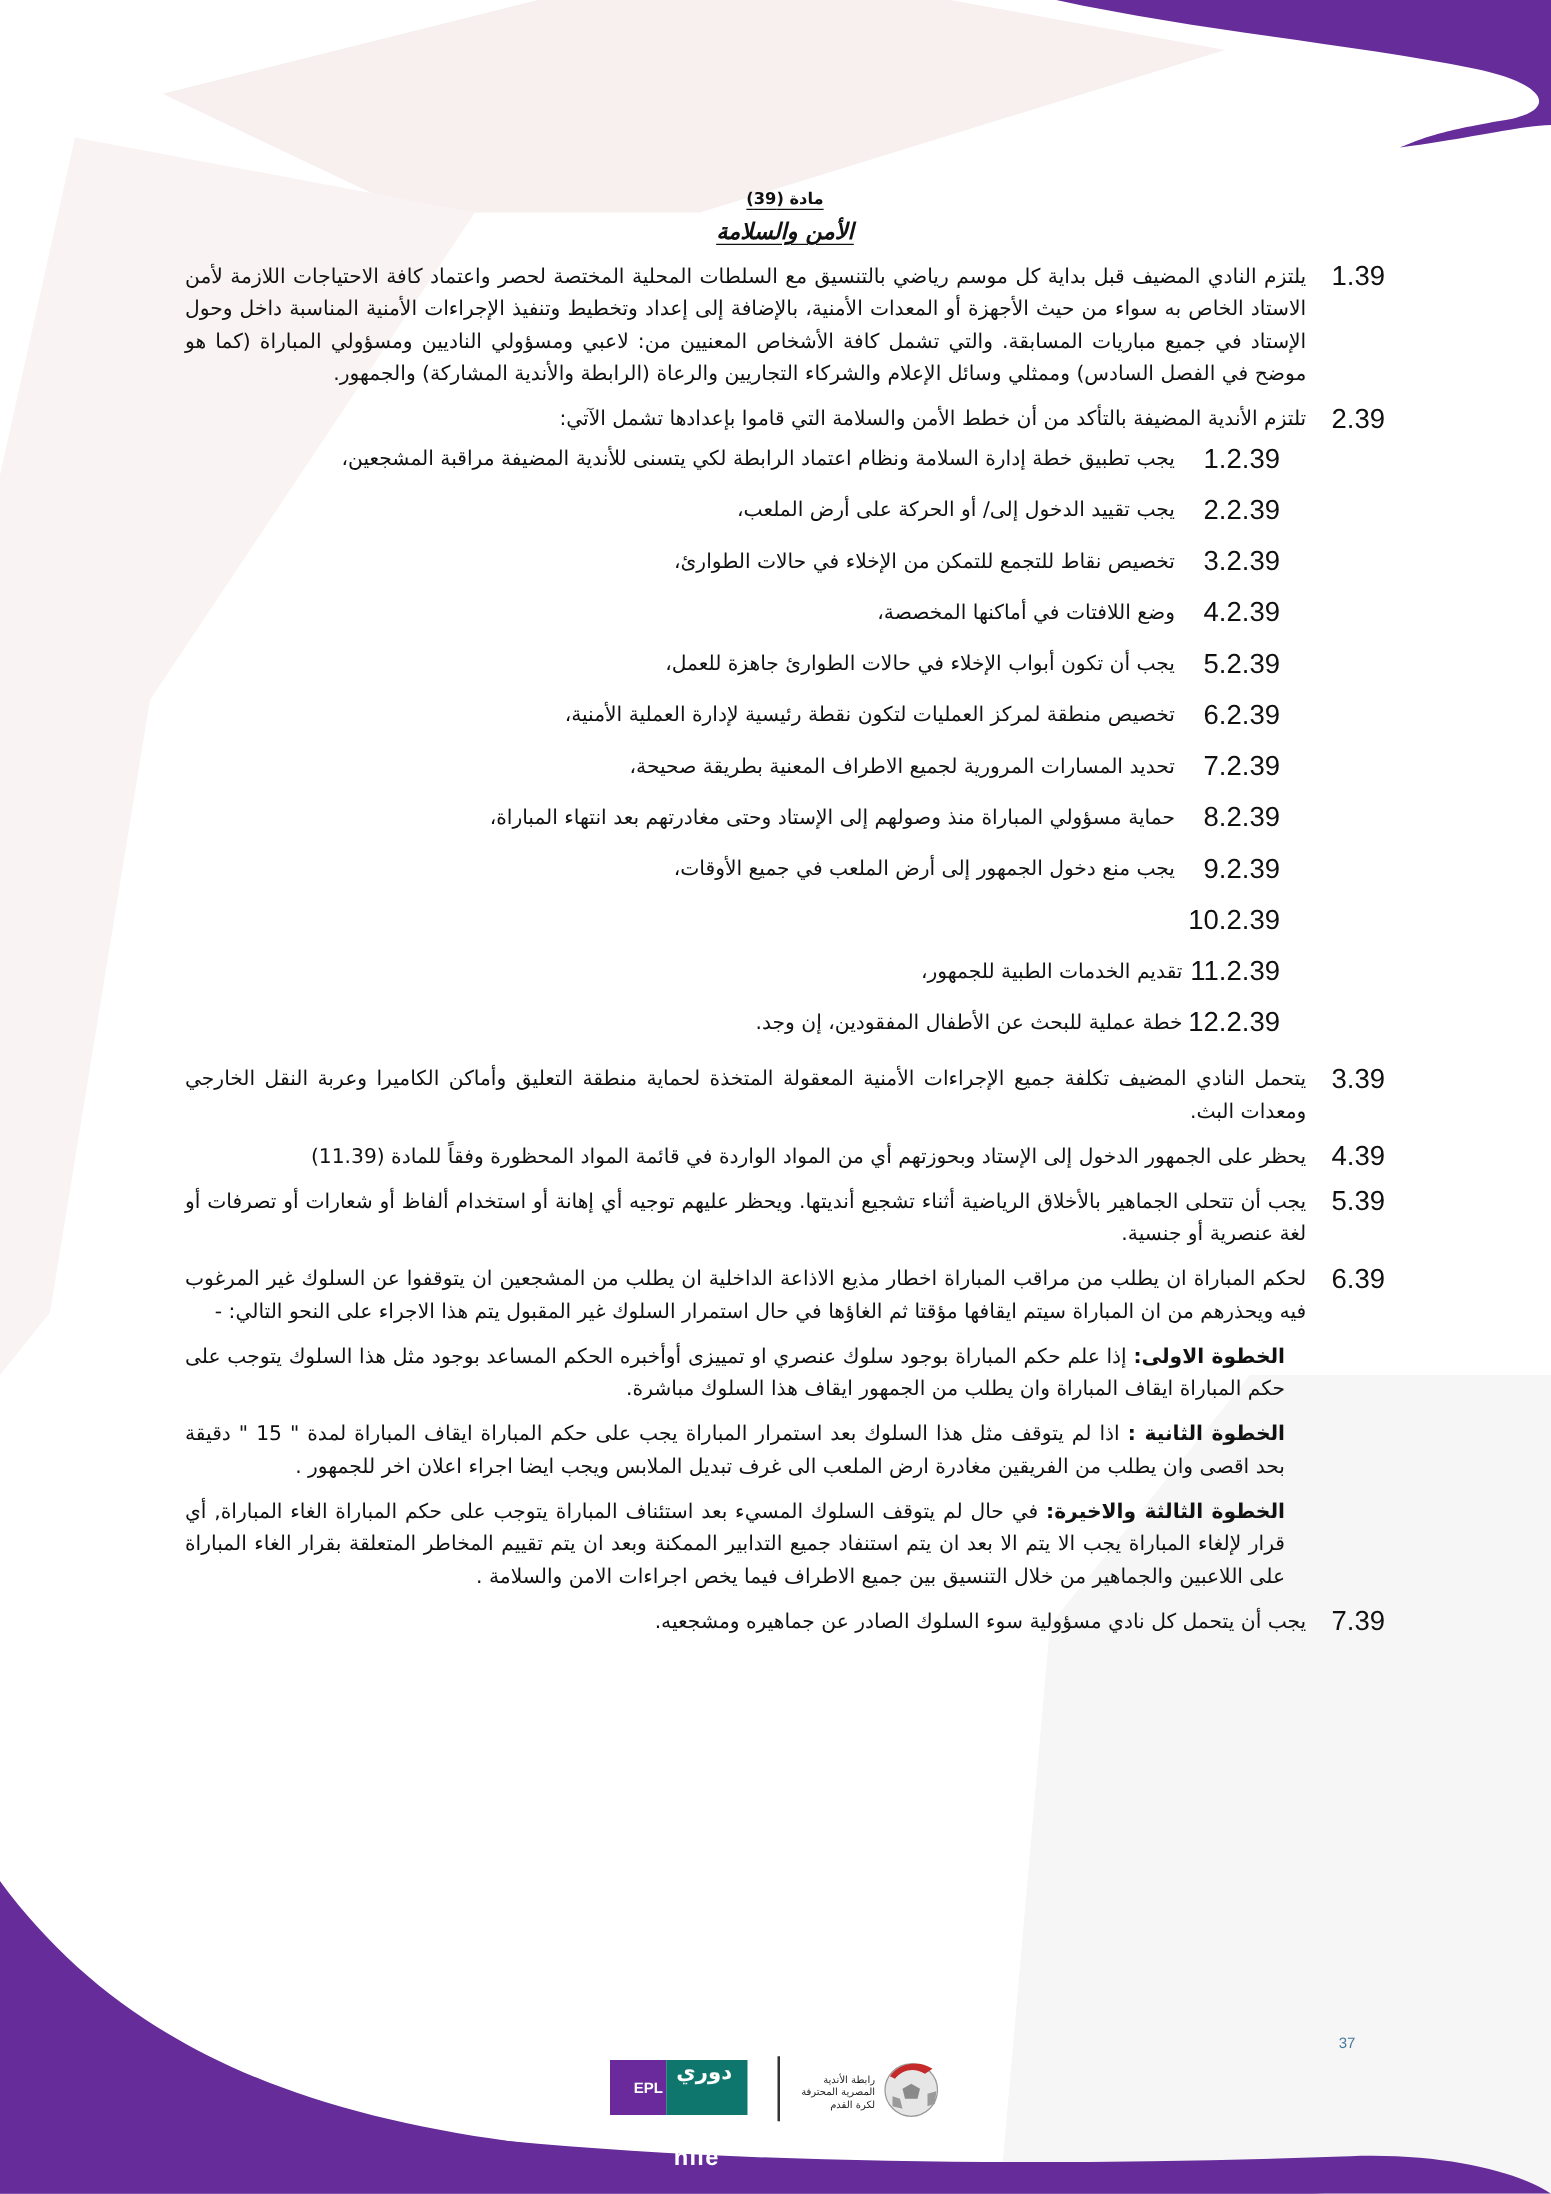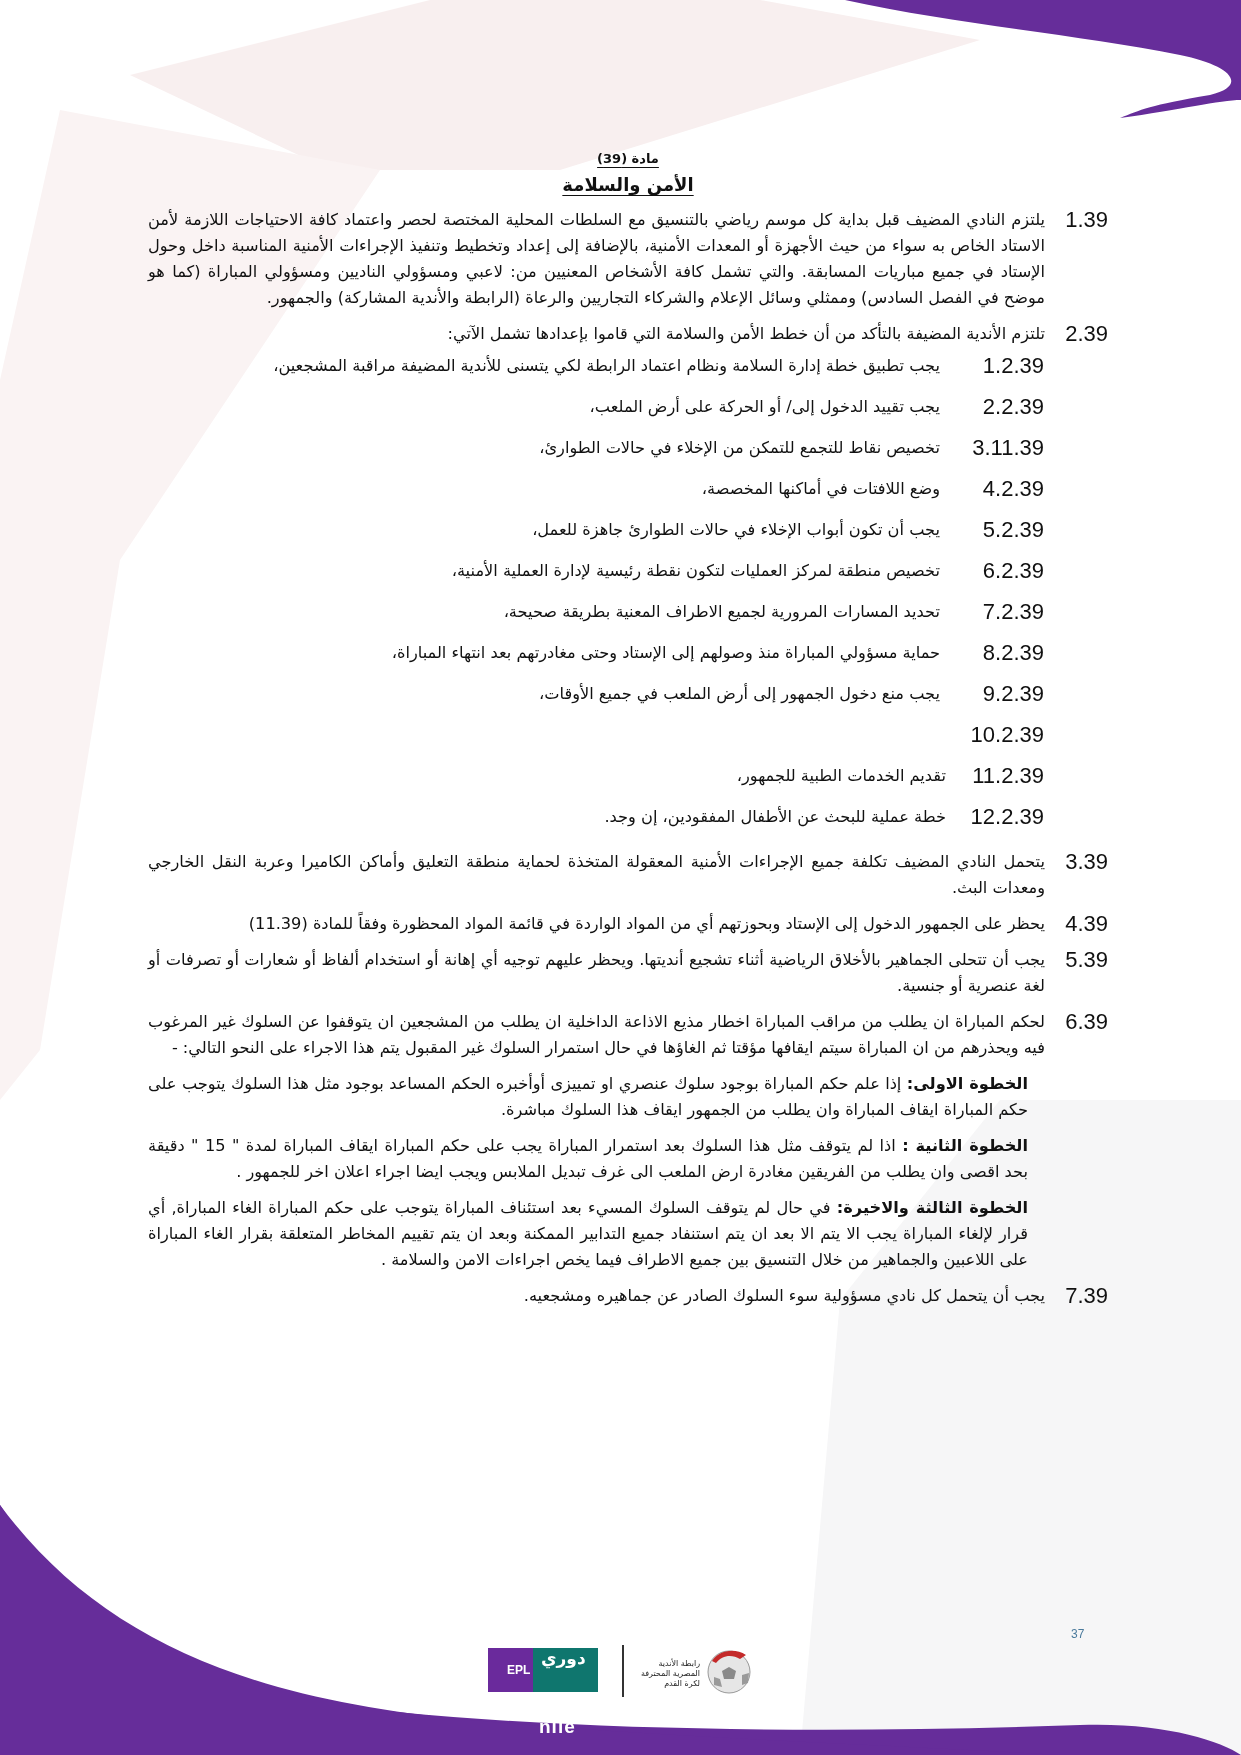--- a/index.html
+++ b/index.html
@@ -11,33 +11,33 @@
   }
   .bg-layer { position: absolute; inset: 0; z-index: 0; }
   .content { position: absolute; left: 148px; top: 148px; width: 960px; z-index: 1; }
   .title-block { text-align: center; direction: rtl; }
   .article-title {
     display: inline-block; font-weight: bold; font-size: 13px;
     text-decoration: underline; text-underline-offset: 4px; margin: 0 0 8px 0;
   }
   .article-subtitle {
     display: block; font-weight: bold; font-size: 18px;
-    text-decoration: underline; text-underline-offset: 4px; margin: 0 0 12px 0;
+    text-decoration: underline; text-underline-offset: 4px; margin: 0 0 12px 0; font-style: italic;
   }
   .clause { position: relative; direction: rtl; margin-bottom: 10px; }
   .clause .num {
     position: absolute; right: 0; top: 0; direction: ltr;
     font-family: "Liberation Sans", sans-serif; font-size: 22px; line-height: 26px;
   }
   .clause .text {
     margin-right: 63px; font-size: 16.2px; line-height: 26px; text-align: justify;
   }
   .sub { position: relative; direction: rtl; height: 41px; }
   .sub .num {
-    position: absolute; right: 64px; top: 4px; direction: ltr;
+    position: absolute; right: 84px; top: 4px; direction: ltr;
     font-family: "Liberation Sans", sans-serif; font-size: 22px; line-height: 26px;
   }
   .sub .text {
     position: absolute; right: 168px; top: 4px; font-size: 16.2px; line-height: 26px; white-space: nowrap;
   }
   .step { direction: rtl; font-size: 16.2px; line-height: 26px; text-align: justify; margin: 0 80px 10px 0; }
   .step .lbl { font-weight: bold; }
   .page-num {
     position: absolute; left: 1071px; top: 1627px; font-size: 12px;
     color: #4a7a9c; font-family: "Liberation Sans", sans-serif; z-index: 2;
@@ -84,21 +84,21 @@
   <div>
     <div class="sub">
         <span class="num">1.2.39</span>
         <span class="text">يجب تطبيق خطة إدارة السلامة ونظام اعتماد الرابطة لكي يتسنى للأندية المضيفة مراقبة المشجعين،</span>
       </div>
     <div class="sub">
         <span class="num">2.2.39</span>
         <span class="text">يجب تقييد الدخول إلى/ أو الحركة على أرض الملعب،</span>
       </div>
     <div class="sub">
-        <span class="num">3.11.39</span>
+        <span class="num">3.2.39</span>
         <span class="text">تخصيص نقاط للتجمع للتمكن من الإخلاء في حالات الطوارئ،</span>
       </div>
     <div class="sub">
         <span class="num">4.2.39</span>
         <span class="text">وضع اللافتات في أماكنها المخصصة،</span>
       </div>
     <div class="sub">
         <span class="num">5.2.39</span>
         <span class="text">يجب أن تكون أبواب الإخلاء في حالات الطوارئ جاهزة للعمل،</span>
       </div>

